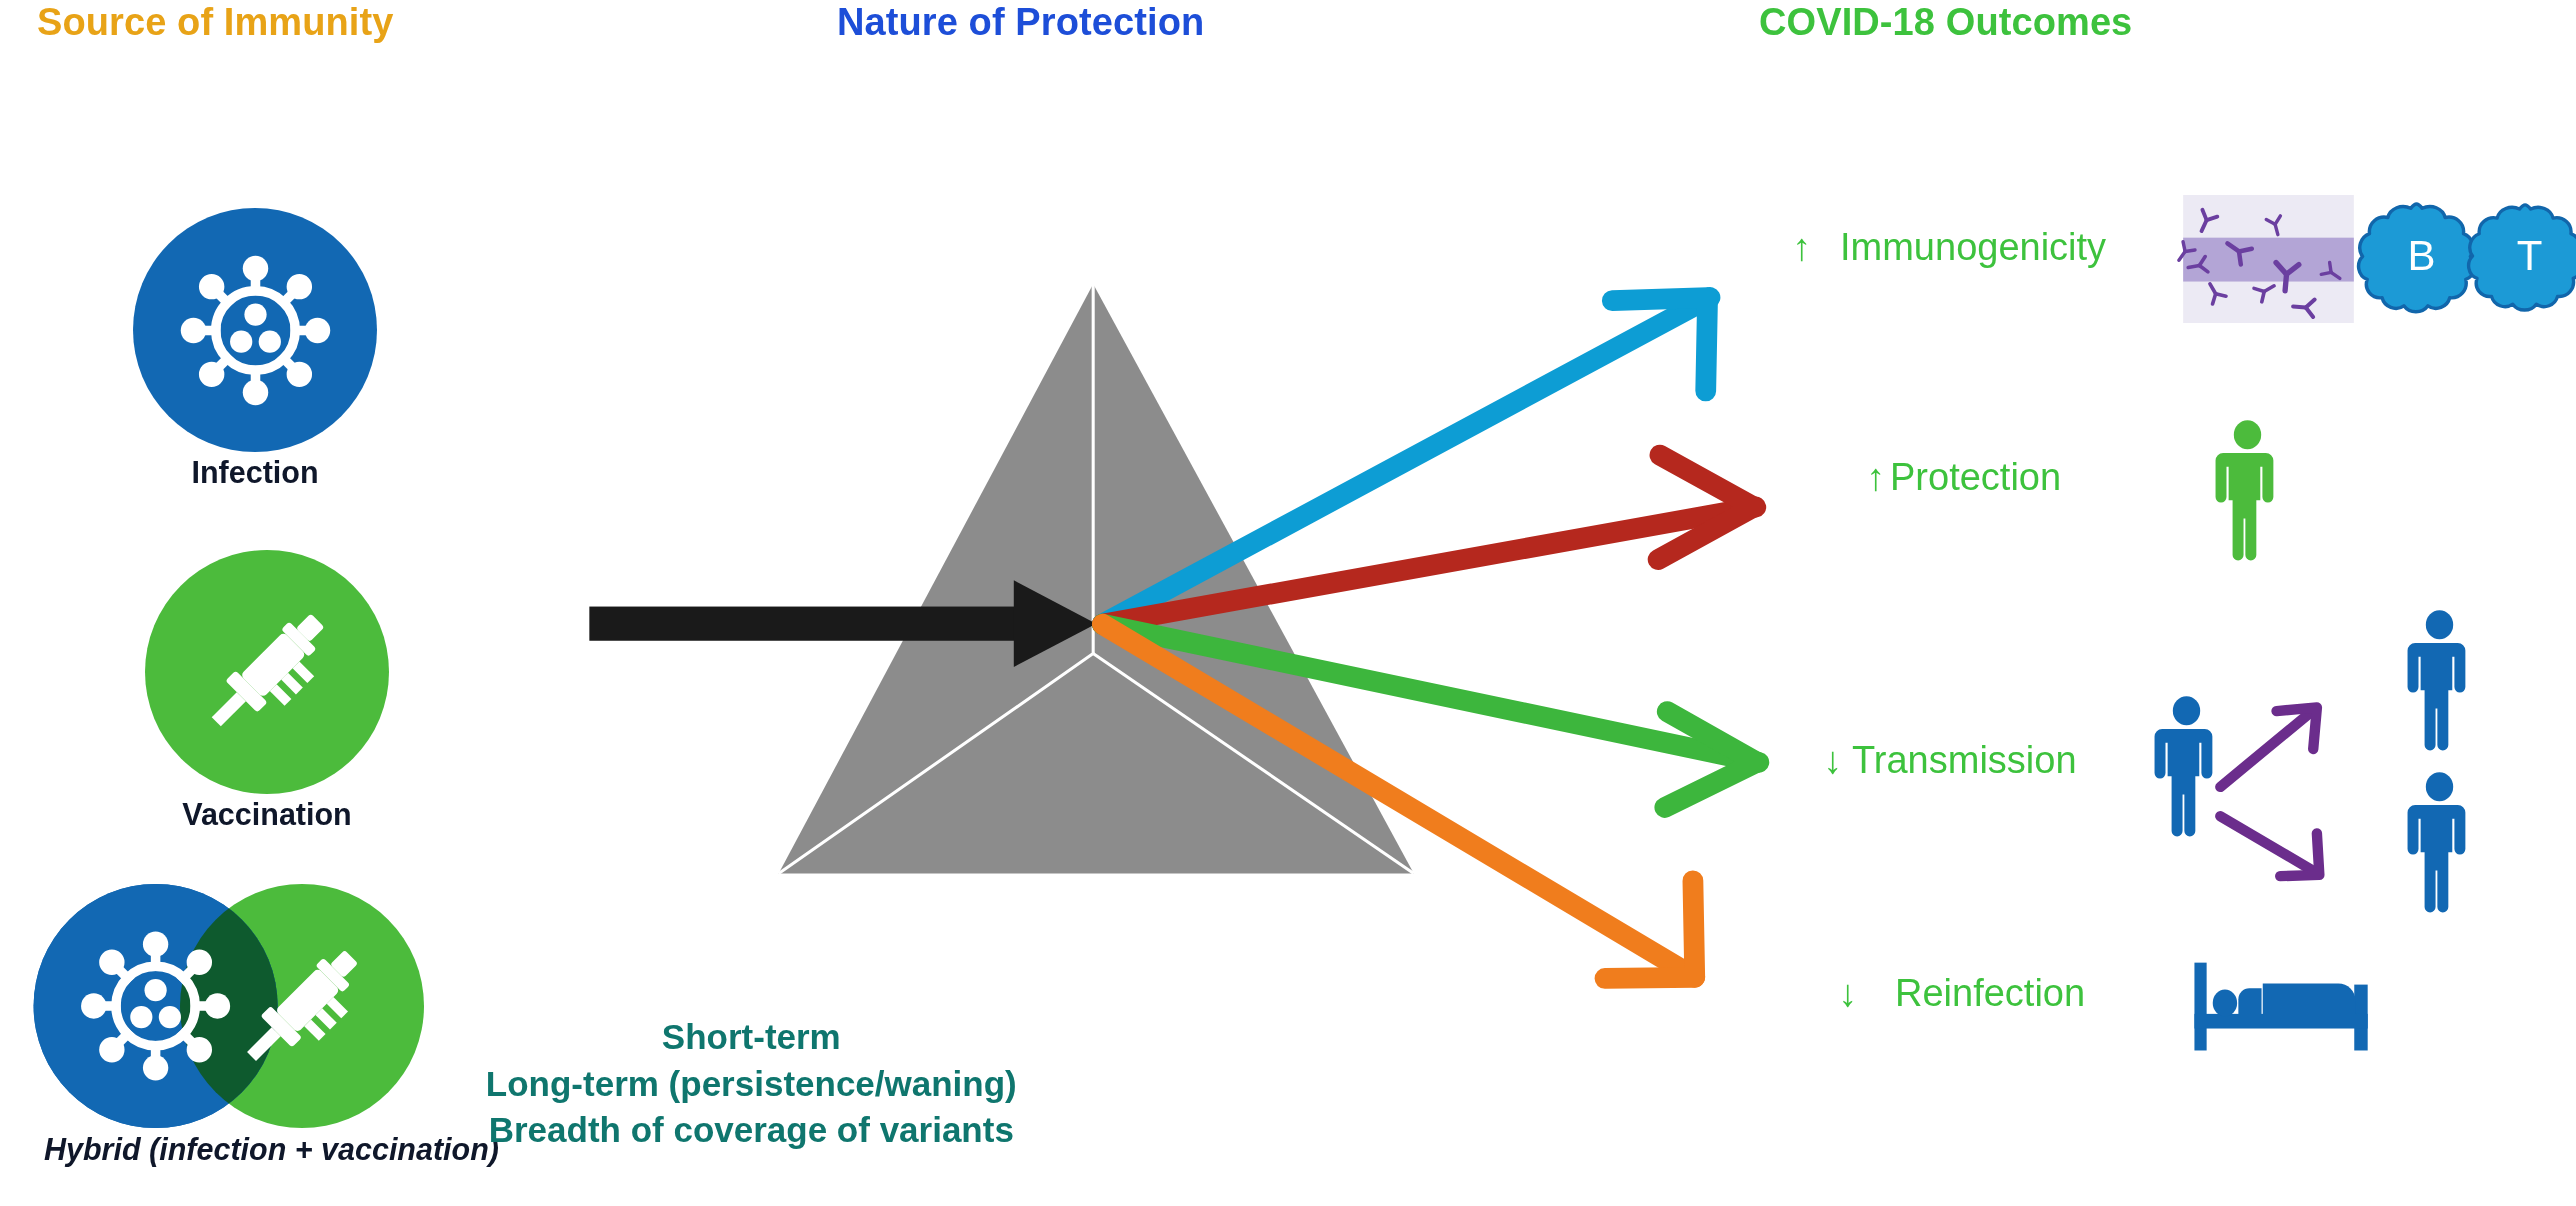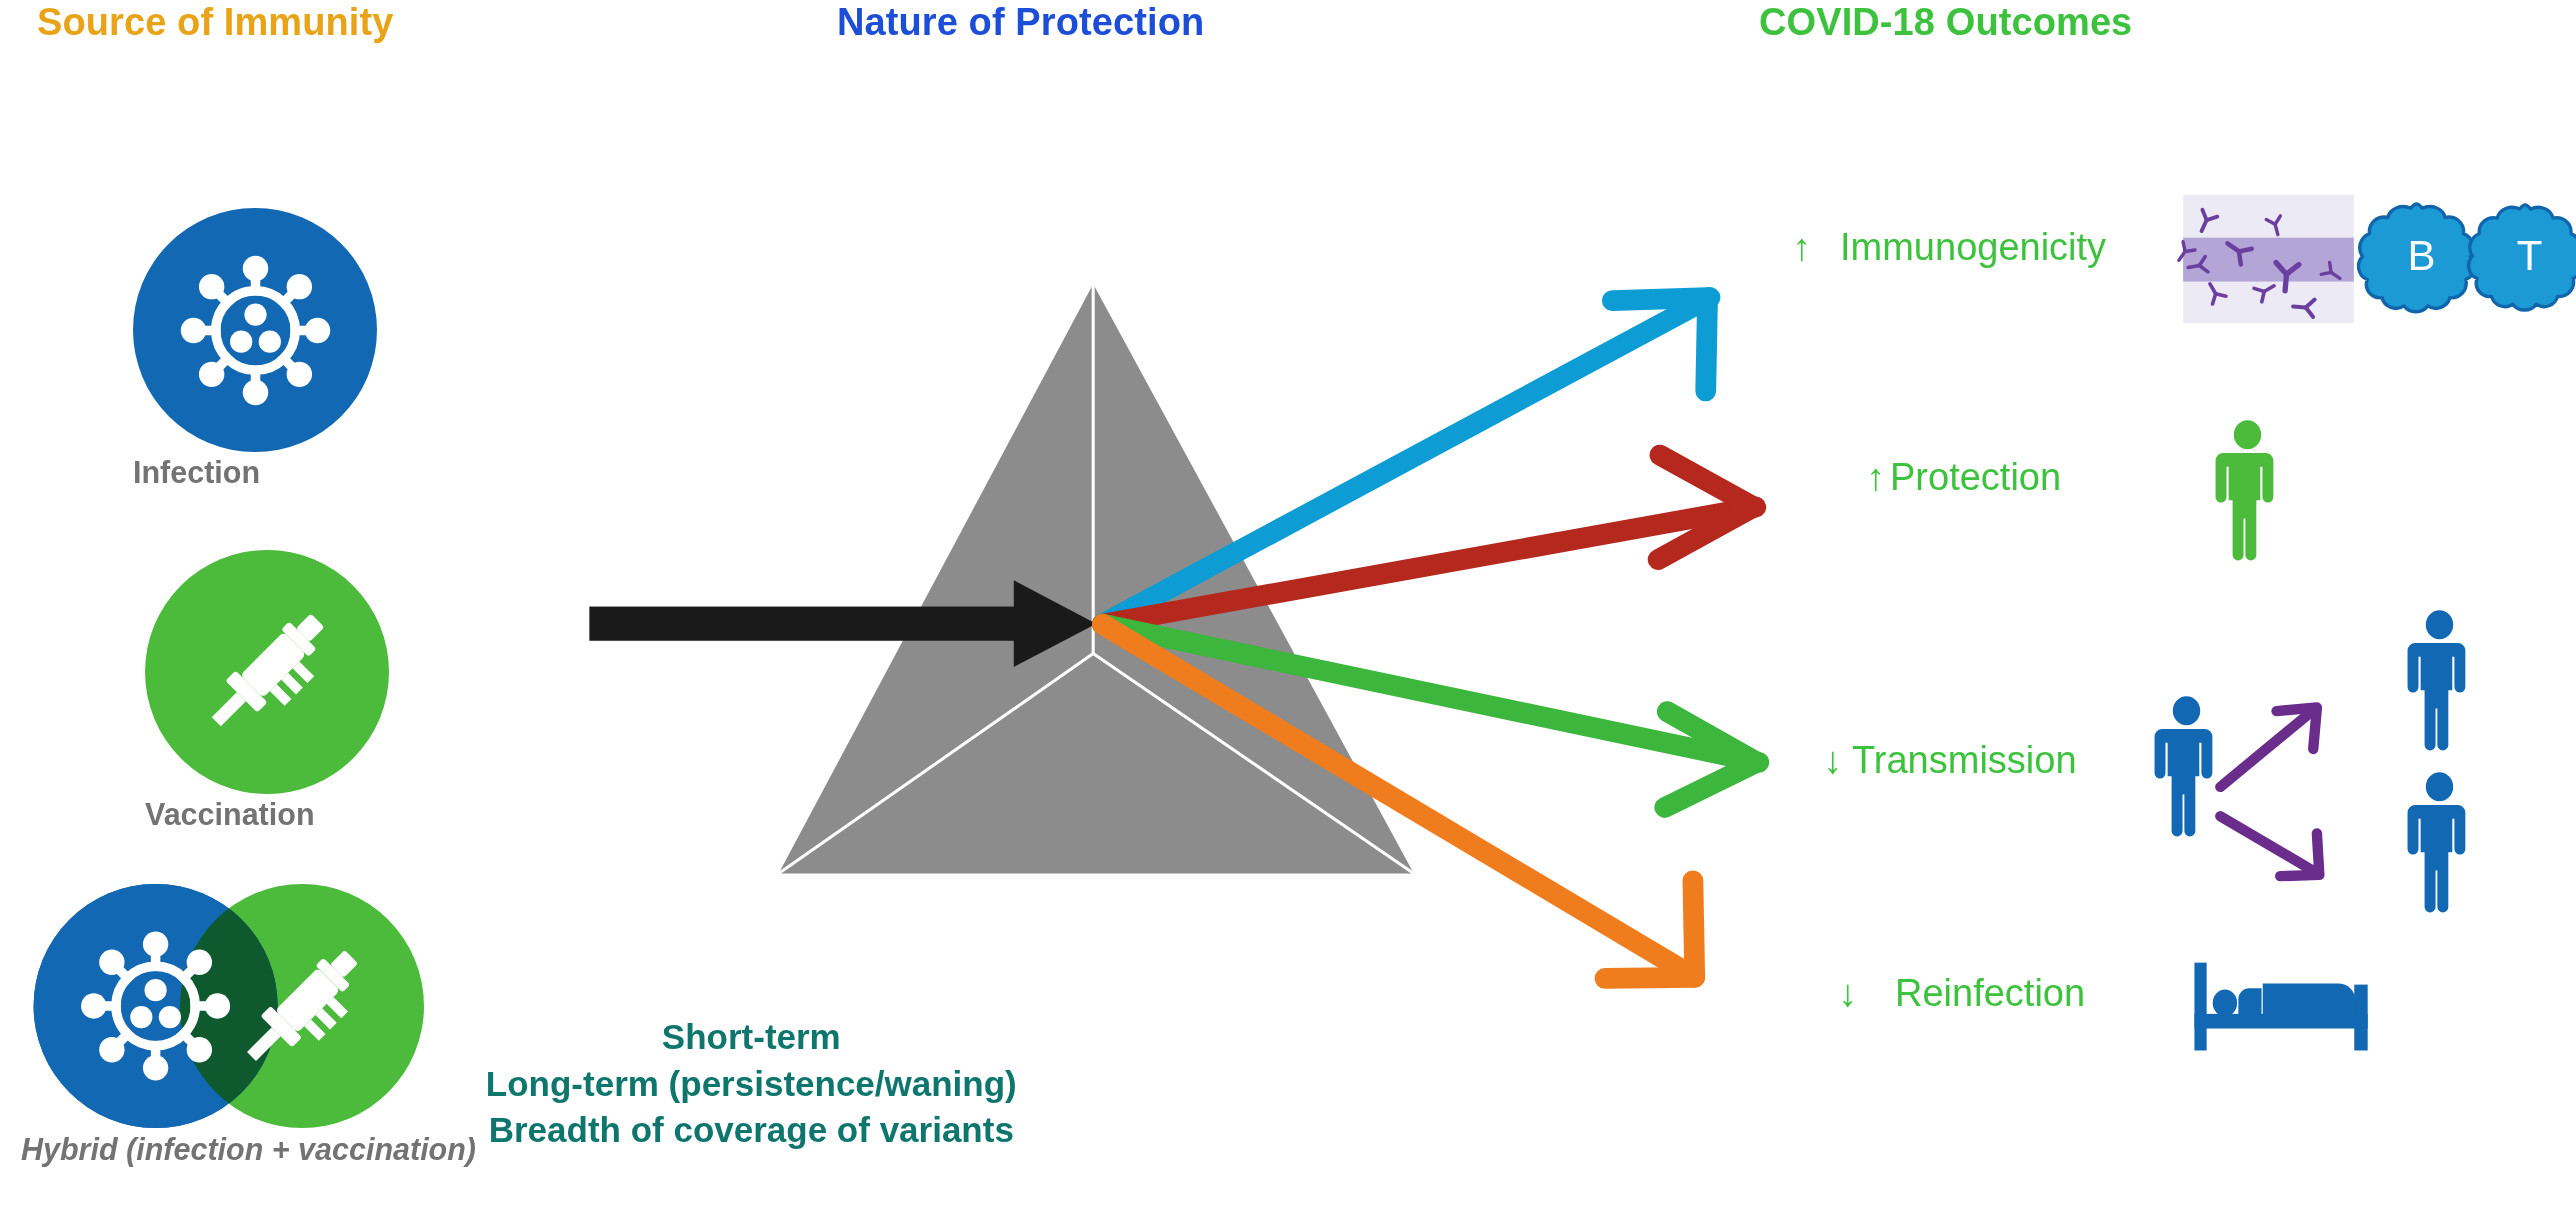--- a/index.html
+++ b/index.html
@@ -12,22 +12,22 @@
   .col-head{
     position:absolute;font-weight:bold;font-size:38px;letter-spacing:0.1px;
     white-space:nowrap;
   }
   #head-source{left:37px;top:1.2px;color:#E8A317;}
   #head-nature{left:837px;top:1.2px;color:#1d4ed8;}
   #head-outcomes{left:1759px;top:1.2px;color:#3DC23D;}
 
   
   .src-label{
-    position:absolute;font-weight:bold;font-size:30.5px;color:#737373;
-    white-space:nowrap;text-align:left;
+    position:absolute;font-weight:bold;font-size:30.5px;color:#0f172a;
+    white-space:nowrap;text-align:center;
   }
   .circ{position:absolute;border-radius:50%;}
   .c-blue{background:#1268B3;}
   .c-green{background:#4CBB3C;}
 
   
   .cap-line{
     position:absolute;width:1466px;left:18.3px;text-align:center;
     font-weight:bold;font-size:35px;color:#0f766e;white-space:nowrap;
   }

